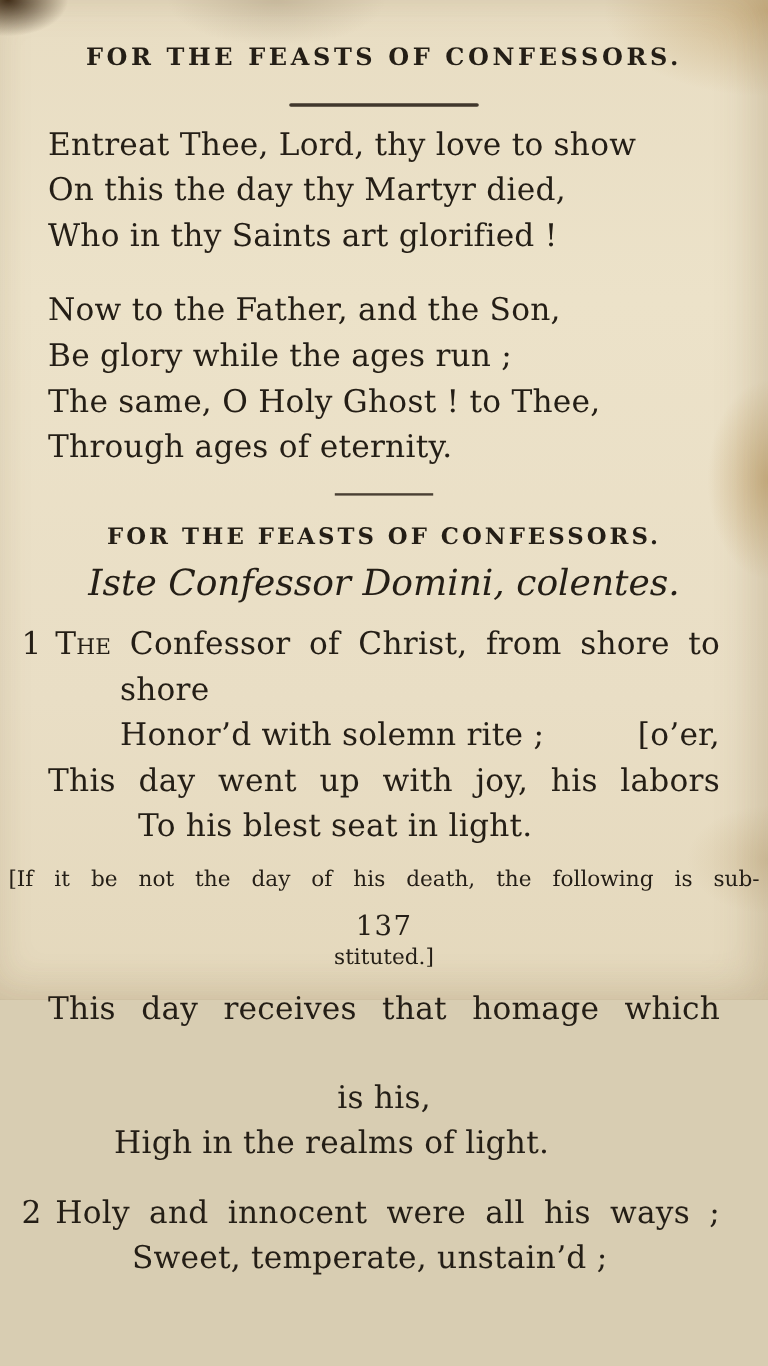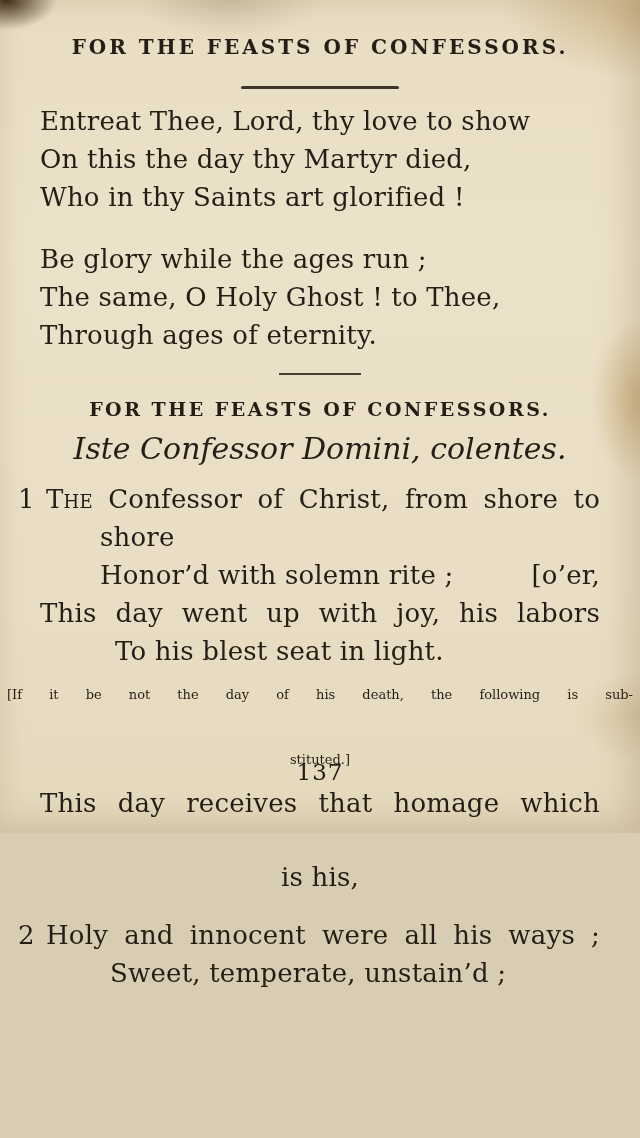--- a/index.html
+++ b/index.html
@@ -81,21 +81,21 @@
   .indent2 { padding-left: 75px; }
   .indent3 { padding-left: 55px; }
   .indent4 { padding-left: 70px; }
 
   .catchline { display: flex; justify-content: space-between; padding-left: 60px; }
 
   .sc { font-variant: small-caps; }
 
   .rubric {
     margin: 10px -33px 0 -33px;
-    font-size: 13px;
+    font-size: 18px;
     line-height: 29px;
   }
 
   .alt { margin-top: 10px; font-size: 26px; line-height: 38px; letter-spacing: 0.2px; }
 
   .page-number {
     position: absolute;
     left: 0;
     right: 0;
     bottom: 48px;
@@ -112,20 +112,21 @@
   <div class="running-header">FOR THE FEASTS OF CONFESSORS.</div>
   <div class="rule-header"></div>
 
   <div class="stanza">
     <div class="poem-line">Entreat Thee, Lord, thy love to show</div>
     <div class="poem-line">On this the day thy Martyr died,</div>
     <div class="poem-line">Who in thy Saints art glorified !</div>
   </div>
 
   <div class="stanza stanza--second">
+    <div class="poem-line">Now to the Father, and the Son,</div>
     <div class="poem-line">Be glory while the ages run ;</div>
     <div class="poem-line">The same, O Holy Ghost ! to Thee,</div>
     <div class="poem-line">Through ages of eternity.</div>
   </div>
 
   <div class="rule-mid"></div>
 
   <div class="hymn-heading">FOR THE FEASTS OF CONFESSORS.</div>
   <div class="latin-title">Iste Confessor Domini, colentes.</div>
 
@@ -144,20 +145,21 @@
   </div>
 
   <div class="rubric">
     <div class="spread">[If it be not the day of his death, the following is sub-</div>
     <div class="center">stituted.]</div>
   </div>
 
   <div class="alt">
     <div class="poem-line spread">This day receives that homage which</div>
     <div class="poem-line center">is his,</div>
+    <div class="poem-line indent3">High in the realms of light.</div>
   </div>
 
   <div class="verse verse--2">
     <div class="vnum-row">
       <span class="vnum">2</span>
       <span class="vtext spread">Holy and innocent were all his ways ;</span>
     </div>
     <div class="poem-line indent4">Sweet, temperate, unstain’d ;</div>
   </div>
 

